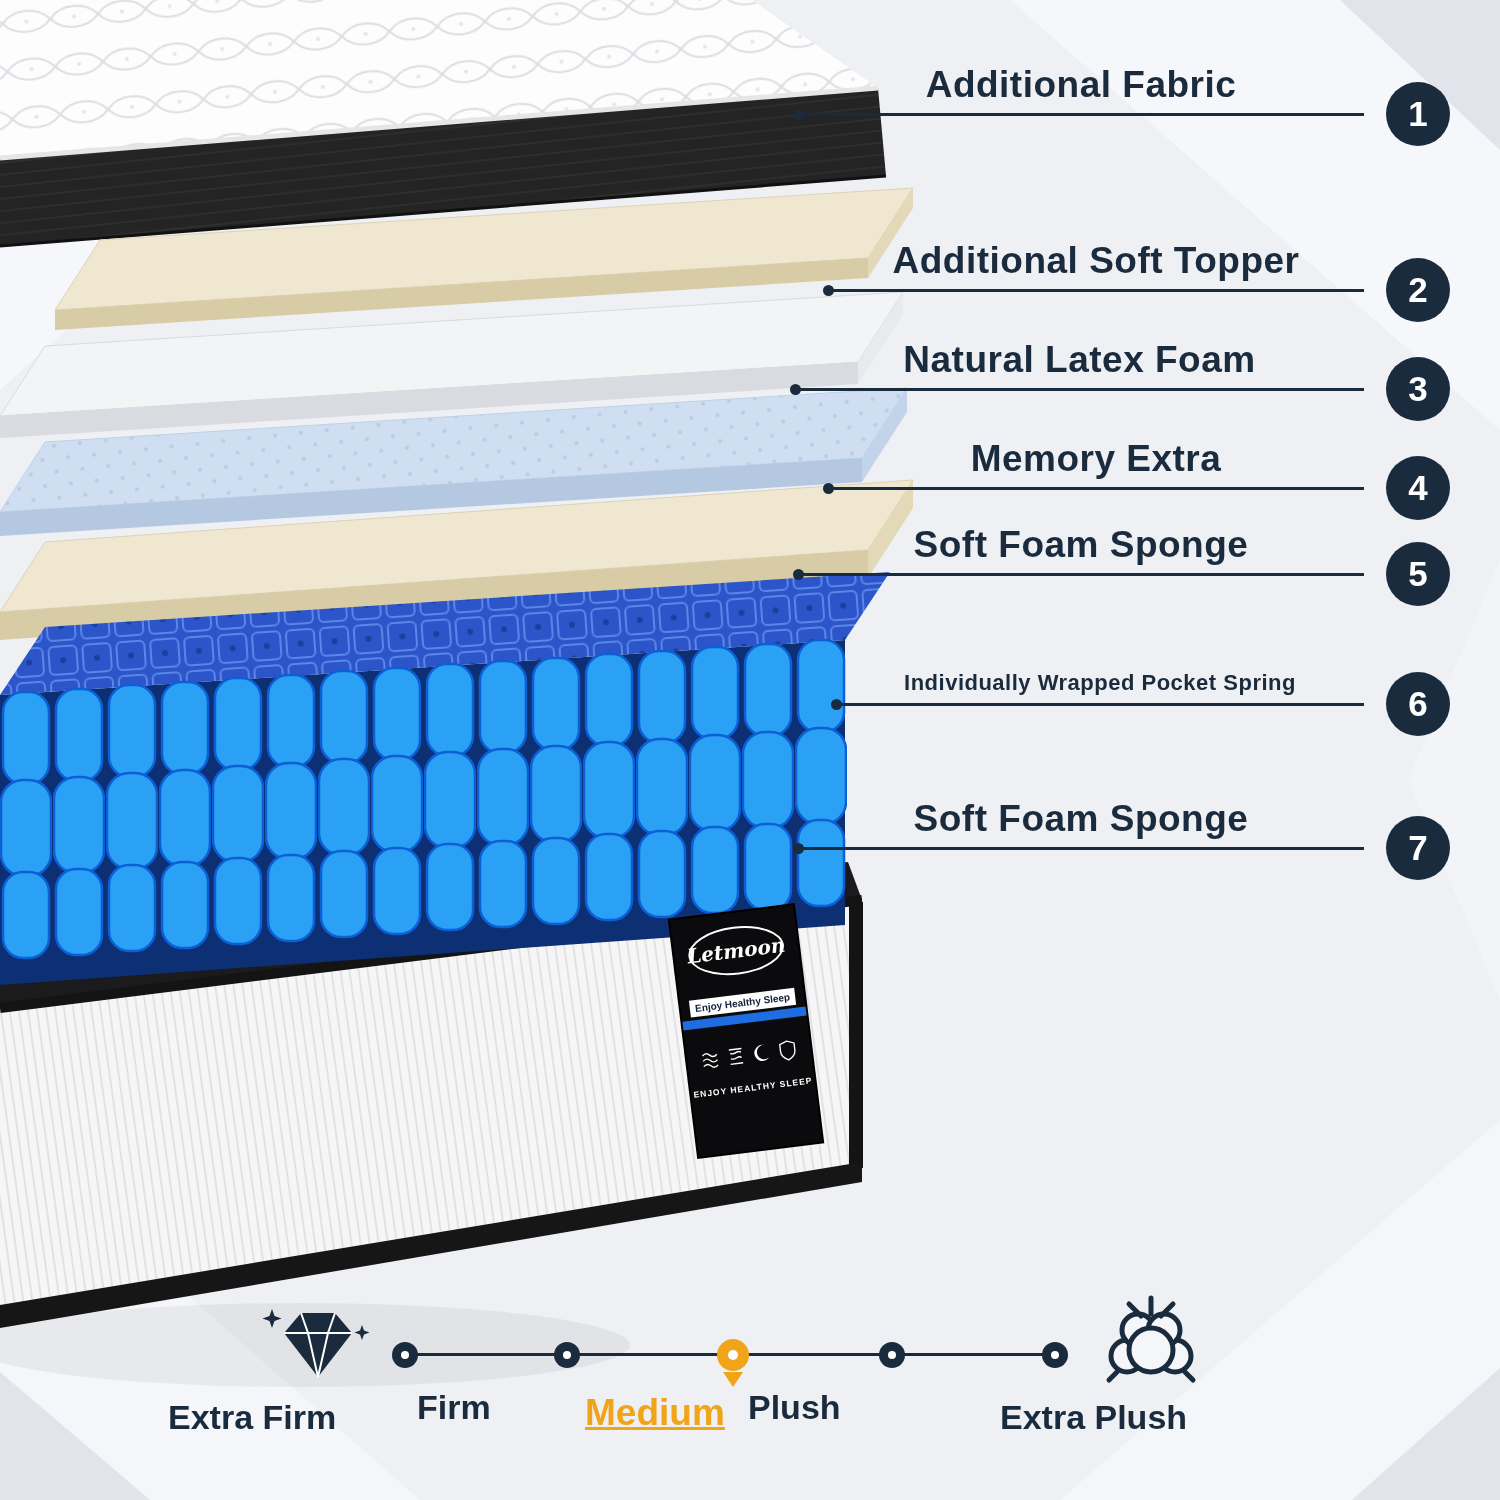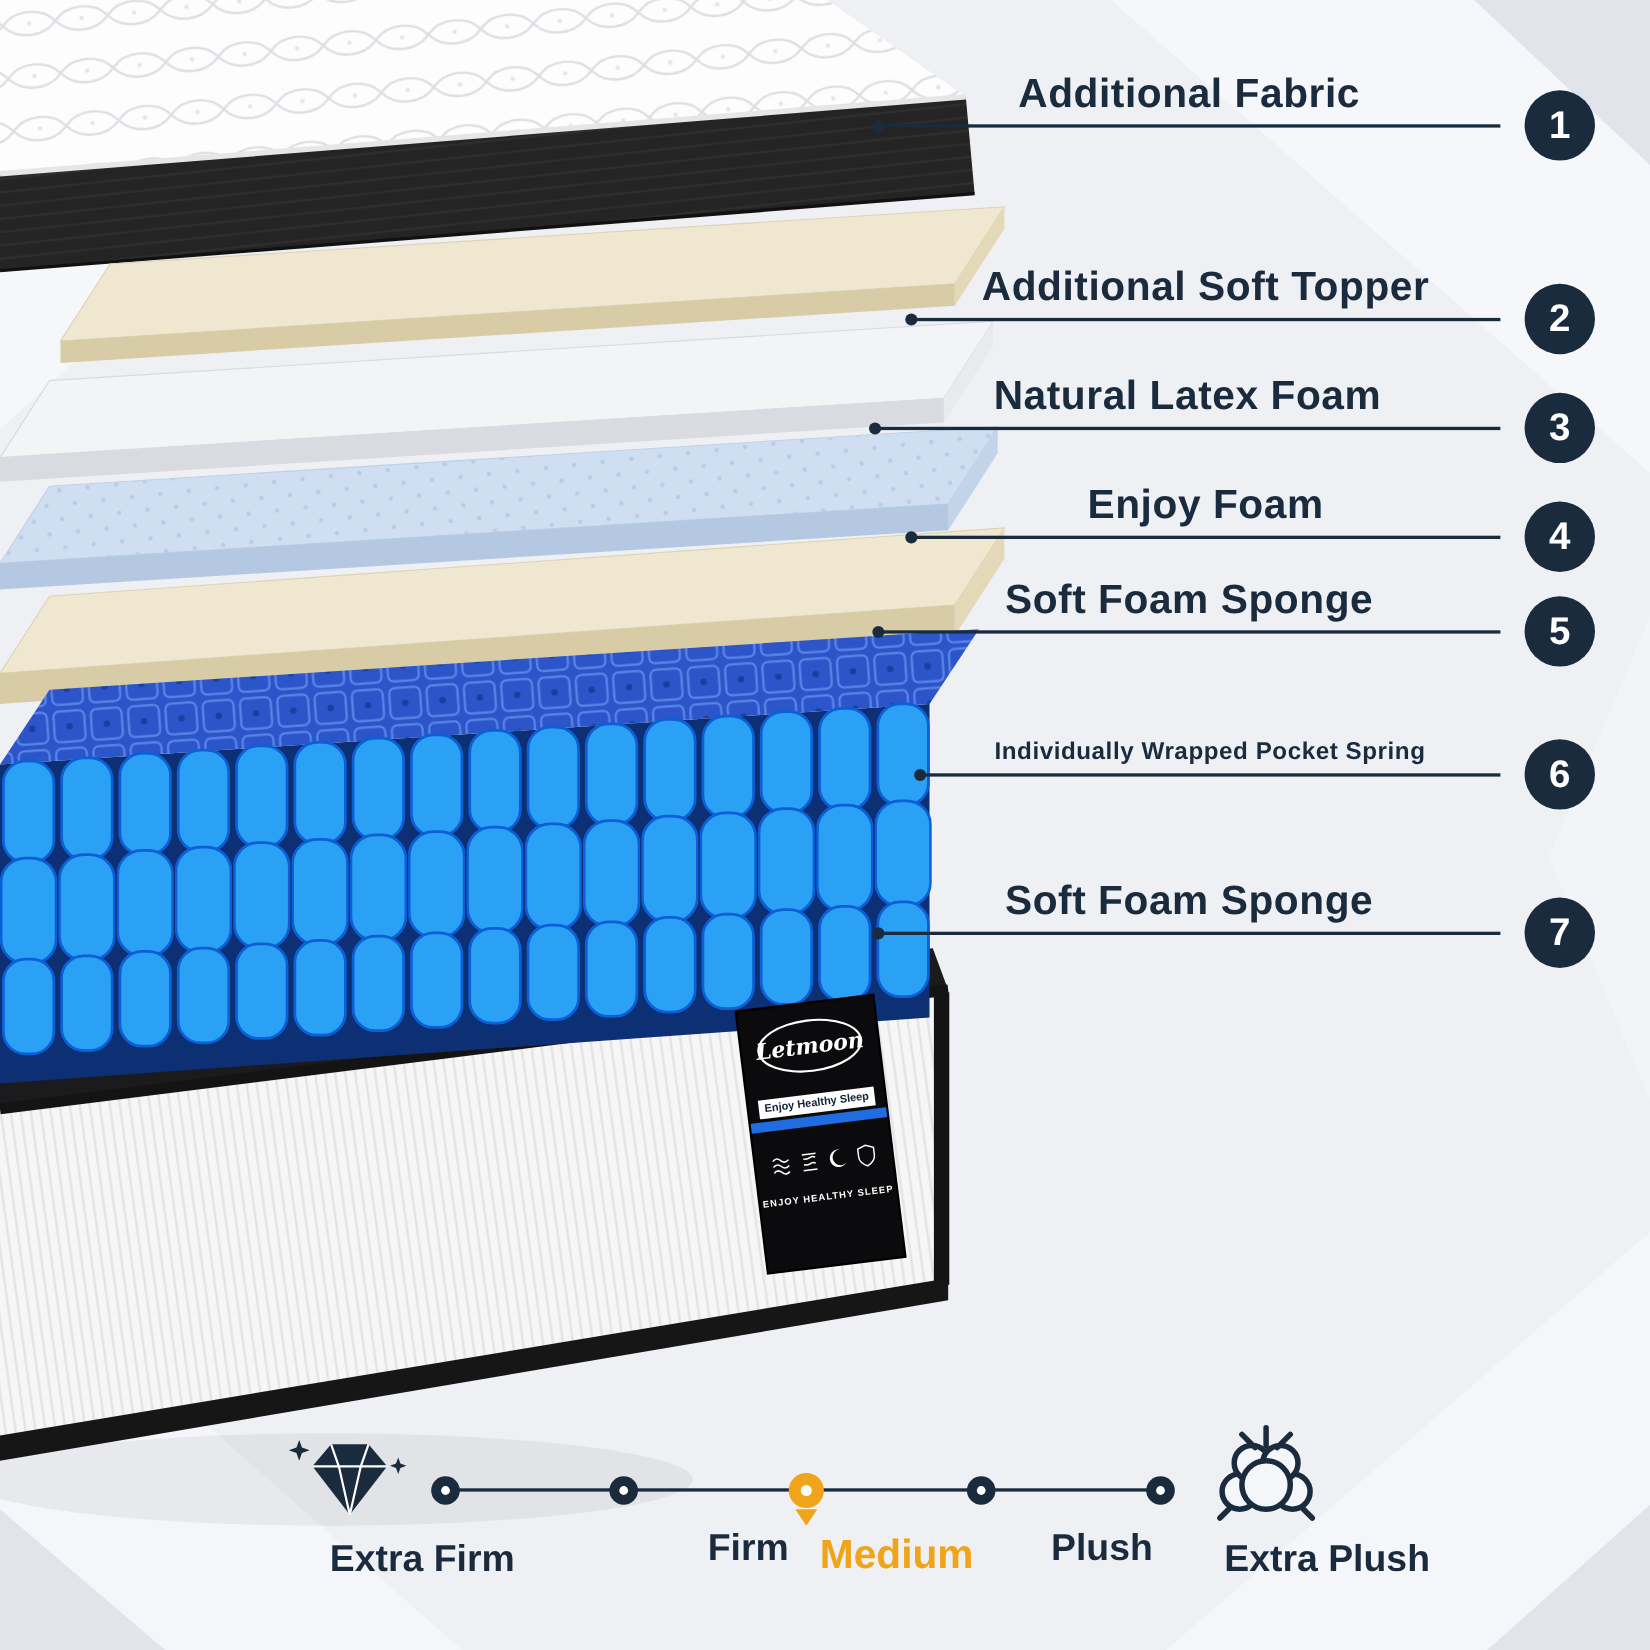--- a/index.html
+++ b/index.html
@@ -44,22 +44,22 @@
   .bubble .tip{position:absolute;left:50%;bottom:-13px;transform:translateX(-50%);
                width:0;height:0;border-left:13px solid transparent;border-right:13px solid transparent;
                border-top:15px solid var(--navy);}
   .scale-line{position:absolute;left:399px;top:1353px;width:658px;height:3px;background:var(--navy);}
   .sdot{position:absolute;width:26px;height:26px;border-radius:50%;background:var(--navy);top:1342px;}
   .sdot::after{content:"";position:absolute;left:9px;top:9px;width:8px;height:8px;border-radius:50%;background:#fff;}
   .mdot{position:absolute;left:717px;top:1339px;width:32px;height:32px;border-radius:50%;background:var(--orange);}
   .mdot::after{content:"";position:absolute;left:11px;top:11px;width:10px;height:10px;border-radius:50%;background:#fff;}
   .mtail{position:absolute;left:723px;top:1372px;width:0;height:0;
          border-left:10px solid transparent;border-right:10px solid transparent;border-top:15px solid var(--orange);}
-  .lvl{position:absolute;width:300px;text-align:right;font-weight:700;font-size:34px;color:var(--navy);}
-  .lvl.selected{color:var(--orange);font-size:37px;}
+  .lvl{position:absolute;width:300px;text-align:left;font-weight:700;font-size:34px;color:var(--navy);}
+  .lvl.selected{color:var(--orange);font-size:37px;text-decoration:underline;}
   .scale-icon{position:absolute;}
 </style>
 </head>
 <body>
 
 <div class="page">
 
   <svg class="bg" viewBox="0 0 1500 1500">
     <rect width="1500" height="1500" fill="#eef0f4"></rect>
     <polygon points="0,0 430,0 0,390" fill="#f6f7fa"></polygon>
@@ -206,21 +206,21 @@
   </div>
   <div class="callout" style="left:795px;top:388px;width:655px;">
     <div class="dot"></div>
     <div class="line"></div>
     <div class="text">Natural Latex Foam</div>
     <div class="badge">3</div>
   </div>
   <div class="callout" style="left:828px;top:487px;width:622px;">
     <div class="dot"></div>
     <div class="line"></div>
-    <div class="text">Enjoy Foam</div>
+    <div class="text">Memory Extra</div>
     <div class="badge">4</div>
   </div>
   <div class="callout" style="left:798px;top:573px;width:652px;">
     <div class="dot"></div>
     <div class="line"></div>
     <div class="text">Soft Foam Sponge</div>
     <div class="badge">5</div>
   </div>
   <div class="callout small" style="left:836px;top:703px;width:614px;">
     <div class="dot"></div>

